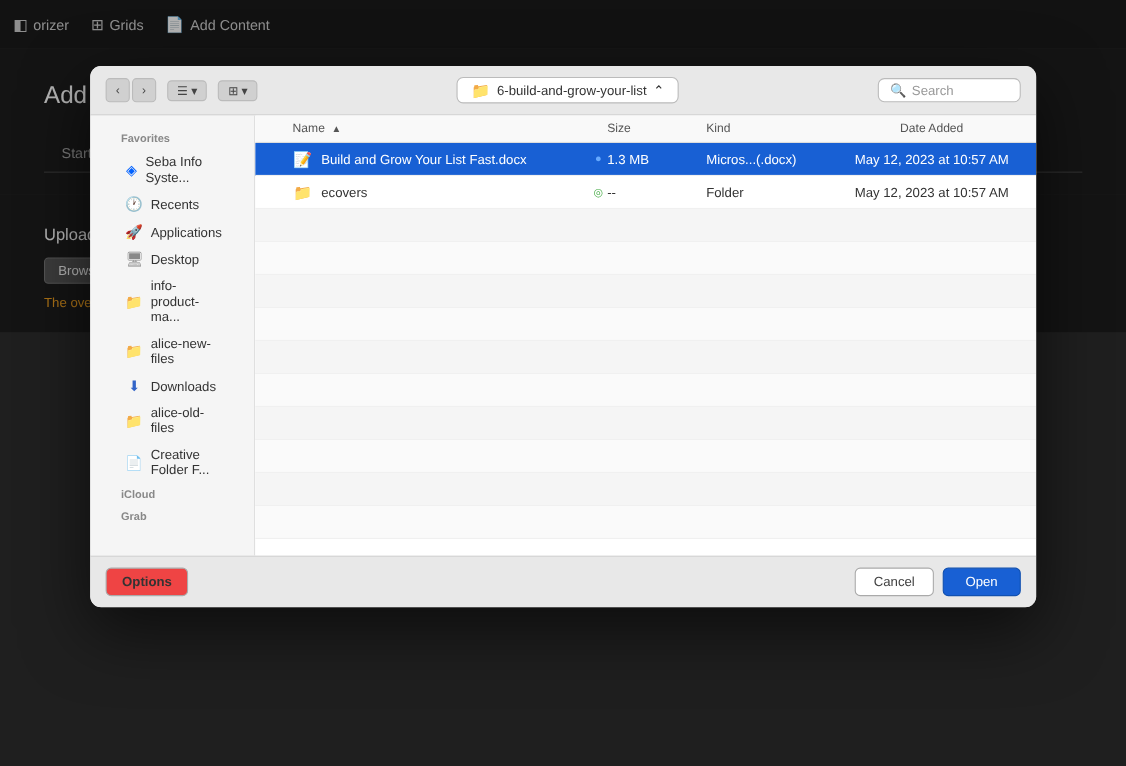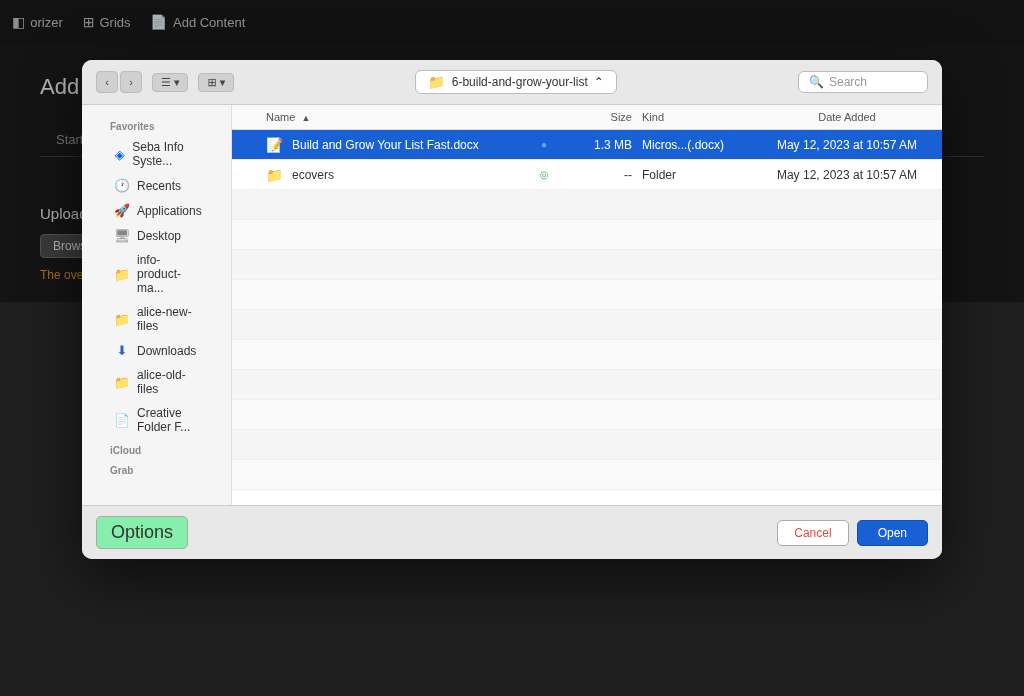--- a/index.html
+++ b/index.html
@@ -238,21 +238,21 @@
       border-bottom: 1px solid #ddd;
       padding: 6px 10px;
       font-size: 11px;
       color: #555;
       font-weight: 500;
       position: sticky;
       top: 0;
       background: #f9f9f9;
     }
     .col-name { flex: 1; margin-left: 24px; }
-    .col-size { width: 80px; text-align: right; }
+    .col-size { width: 80px; text-align: left; }
     .col-kind { width: 120px; padding-left: 10px; }
     .col-date { width: 180px; padding-left: 10px; text-align: center; }
     .sort-icon { font-size: 9px; margin-left: 3px; }
 
     .file-row {
       display: flex;
       align-items: center;
       padding: 6px 10px;
       font-size: 12px;
       color: #333;
@@ -289,39 +289,40 @@
     
     .dialog-footer {
       background: #e8e8e8;
       border-top: 1px solid #ccc;
       padding: 10px 14px;
       display: flex;
       justify-content: space-between;
       align-items: center;
     }
     .options-btn {
-      background: #86efac;
+      background: #ef4444;
       border: 1px solid #aaa;
       border-radius: 5px;
       padding: 5px 14px;
-      font-size: 18px;
+      font-size: 12px;
       color: #333;
       cursor: pointer;
+      font-weight: bold;
     }
     .footer-right {
       display: flex;
       gap: 8px;
     }
     .cancel-btn {
       background: #fff;
       border: 1px solid #aaa;
       border-radius: 5px;
       padding: 5px 16px;
       font-size: 12px;
-      color: #ef4444;
+      color: #404040;
       cursor: pointer;
       text-align: right;
     }
     .open-btn {
       background: #1860d4;
       border: 1px solid #1050b0;
       border-radius: 5px;
       padding: 5px 20px;
       font-size: 12px;
       color: #fff;

